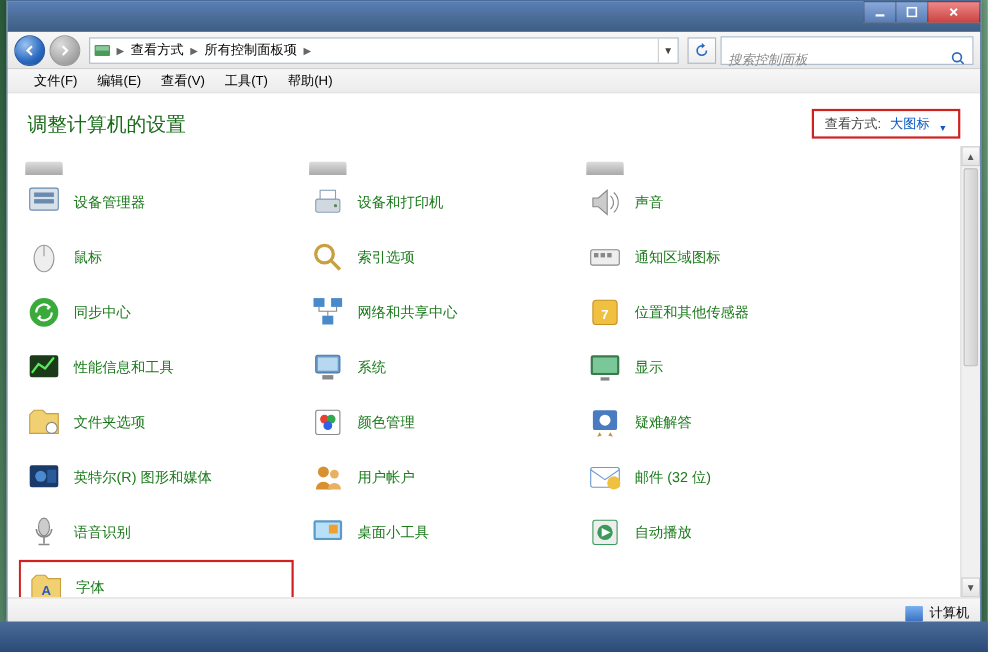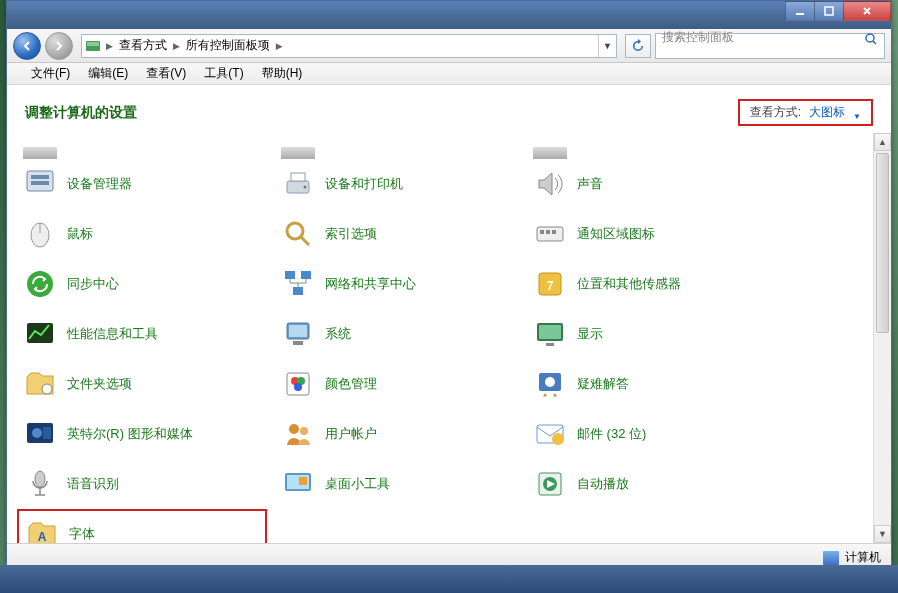--- a/index.html
+++ b/index.html
@@ -12,27 +12,27 @@
 .winbtn svg{width:12px;height:10px}
 .navbar{height:34px;background:linear-gradient(#f7f7f7,#e8e8e8);border-bottom:1px solid #c8c8c8;display:flex;align-items:center;padding:0 6px;gap:4px}
 .navcircle{width:28px;height:28px;border-radius:50%;background:radial-gradient(circle at 35% 30%,#9cc3f0,#2a6ac0 60%,#1a4a90);display:flex;align-items:center;justify-content:center;color:#fff;border:1px solid #2a5a9a}
 .navcircle.disabled{background:radial-gradient(circle at 35% 30%,#ddd,#aaa 60%,#888);color:#eee;border-color:#999}
 .addrwrap{flex:1;display:flex;align-items:center;height:24px;border:1px solid #a8b8c8;background:#fff;margin:0 4px}
 .addricon{width:22px;height:20px;display:flex;align-items:center;justify-content:center;color:#4a7a3a}
 .crumb{padding:0 4px;display:flex;align-items:center;height:22px;cursor:default}
 .crumbsep{color:#666;font-size:9px;padding:0 2px}
 .addrdrop{width:18px;border-left:1px solid #ccc;text-align:center;color:#444;font-size:9px;height:22px;line-height:22px}
 .refresh{width:26px;height:24px;border:1px solid #a8b8c8;background:linear-gradient(#fff,#eee);display:flex;align-items:center;justify-content:center;color:#2a6ac0}
-.searchbox{width:230px;height:24px;border:1px solid #a8b8c8;background:#fff;display:flex;align-items:flex-end;padding:12px 6px;color:#888;}
+.searchbox{width:230px;height:24px;border:1px solid #a8b8c8;background:#fff;display:flex;align-items:flex-start;padding:12px 6px;color:#888;font-style:italic}
 .searchbox .sicon{margin-left:auto;color:#2a6ac0}
 .menubar{height:22px;background:linear-gradient(#f7f7f7,#ececec);border-bottom:1px solid #d8d8d8;display:flex;align-items:center;padding:0 16px;gap:2px}
 .menuitem{padding:2px 8px;cursor:default}
 .content{position:relative;height:458px;background:#fff;overflow:hidden}
 .header{padding:14px 18px 6px;display:flex;align-items:center;justify-content:space-between}
-.header h1{font-size:14px;font-weight:bold;color:#1a6a1a}
+.header h1{font-size:18px;font-weight:normal;color:#1a6a1a}
 .viewby{border:2px solid #d02020;padding:3px 10px;display:flex;align-items:flex-end;gap:8px}
 .viewby .lbl{color:#444}
 .viewby .val{color:#0a5ac0}
 .viewby .dd{color:#0a5ac0;font-size:8px}
 .grid{position:absolute;top:48px;left:10px;right:20px;bottom:0;overflow:hidden}
 .gcol{position:absolute;top:12px;width:250px}
 .c1{left:0}.c2{left:258px}.c3{left:510px}
 .item{display:flex;align-items:center;height:50px;gap:10px;padding:2px 6px;cursor:default}
 .item.boxed{border:2px solid #d02020}
 .icon{width:34px;height:34px;display:flex;align-items:center;justify-content:center;flex-shrink:0}

